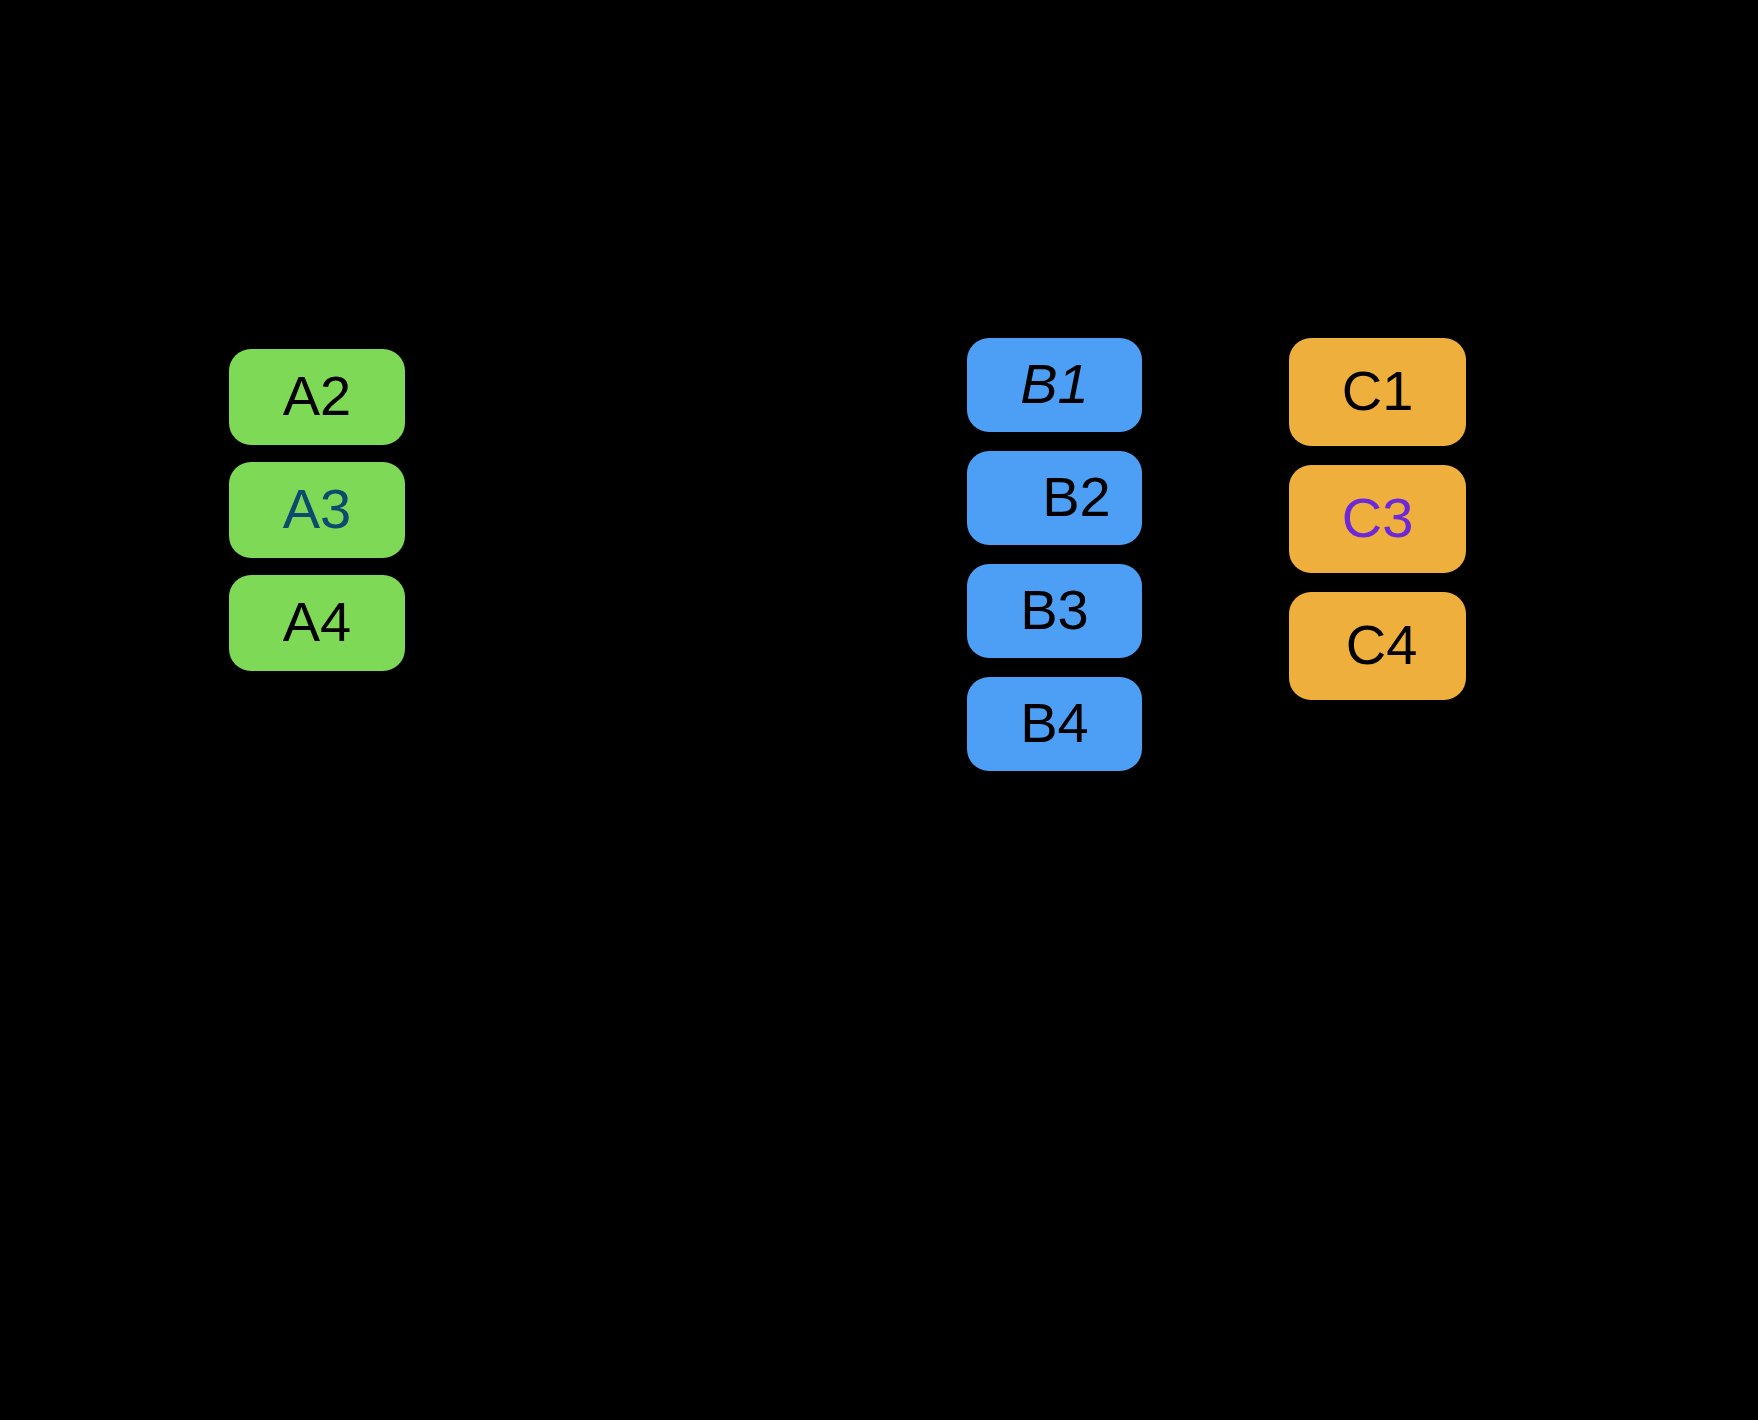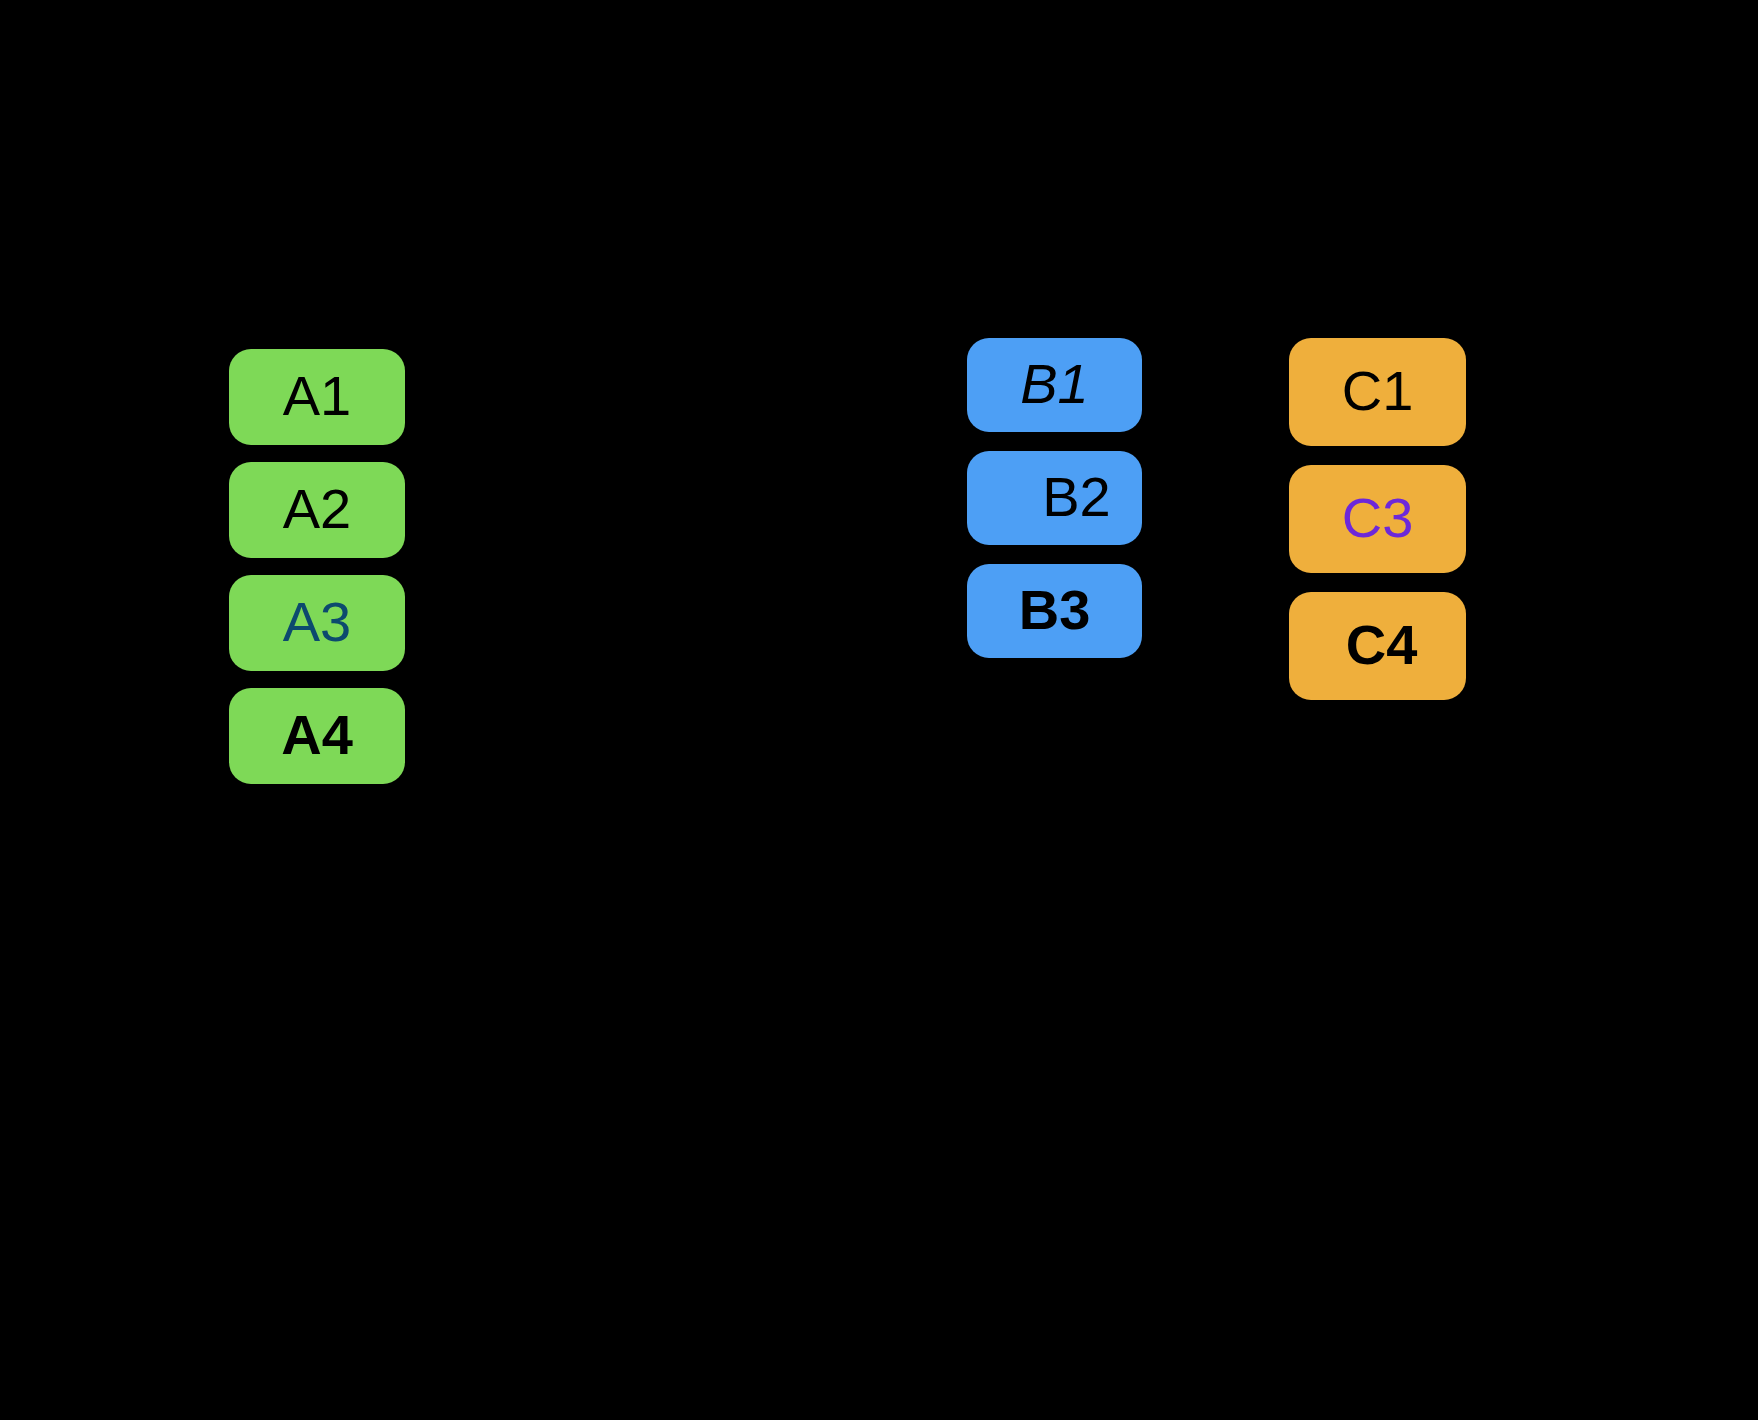--- a/index.html
+++ b/index.html
@@ -66,32 +66,28 @@
     left: 1289px;
     top: 338px;
   }
   #column-c .node {
     width: 177px;
     height: 108px;
     margin-bottom: 19px;
   }
   .node:last-child {
     margin-bottom: 0;
-    font-weight: bold;
   }
 </style>
 </head>
 <body style="background: rgb(0, 0, 0);">
 
 <div id="canvas" style="width: 1758px; height: 1420px; background: rgb(0, 0, 0);">
 
   <div class="column" id="column-a">
-    <div class="node" style="background-color: rgb(126, 217, 87); color: rgb(0, 0, 0);">
-      <span class="node-label">A1</span>
-    </div>
     <div class="node" style="background-color: rgb(126, 217, 87); color: rgb(0, 0, 0);">
       <span class="node-label">A2</span>
     </div>
     <div class="node" style="background-color: rgb(126, 217, 87); color: #0c4a6e;">
       <span class="node-label">A3</span>
     </div>
     <div class="node" style="background-color: rgb(126, 217, 87); color: rgb(0, 0, 0);">
       <span class="node-label">A4</span>
     </div>
   </div>
@@ -99,20 +95,23 @@
   <div class="column" id="column-b">
     <div class="node" style="background-color: rgb(77, 159, 245); color: rgb(0, 0, 0); font-style: italic;">
       <span class="node-label">B1</span>
     </div>
     <div class="node" style="background-color: rgb(77, 159, 245); color: rgb(0, 0, 0); padding-left: 44px;">
       <span class="node-label">B2</span>
     </div>
     <div class="node" style="background-color: rgb(77, 159, 245); color: rgb(0, 0, 0);">
       <span class="node-label">B3</span>
     </div>
+    <div class="node" style="background-color: rgb(77, 159, 245); color: rgb(0, 0, 0);">
+      <span class="node-label">B4</span>
+    </div>
   </div>
 
   <div class="column" id="column-c">
     <div class="node" style="background-color: rgb(239, 175, 60); color: rgb(0, 0, 0);">
       <span class="node-label">C1</span>
     </div>
     <div class="node" style="background-color: rgb(239, 175, 60); color: #6d28d9;">
       <span class="node-label">C3</span>
     </div>
     <div class="node" style="background-color: rgb(239, 175, 60); color: rgb(0, 0, 0); padding-left: 8px;">

